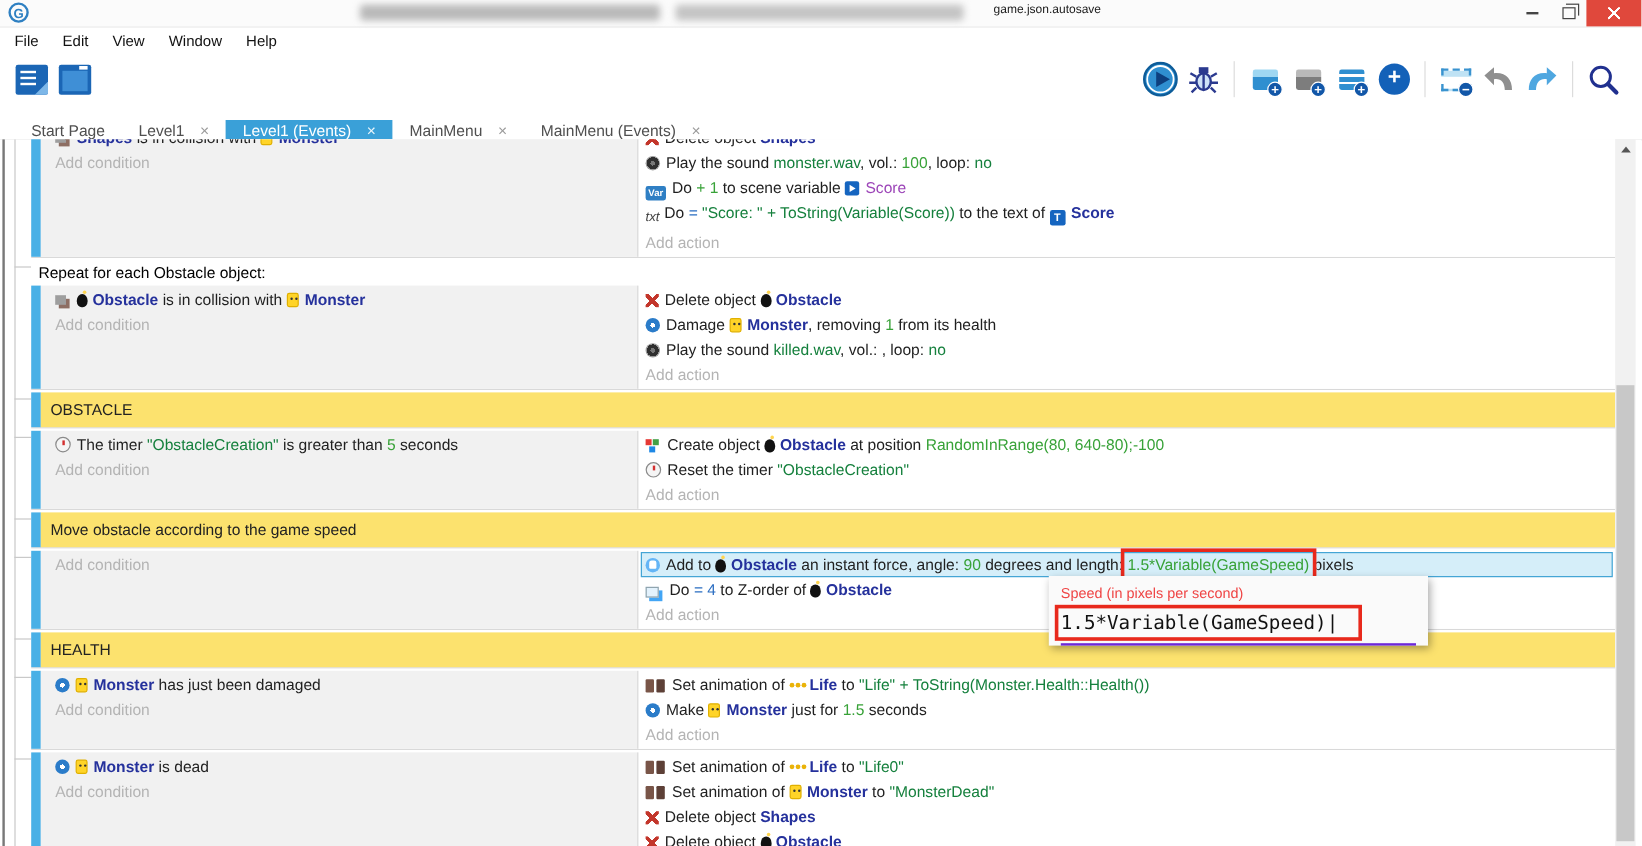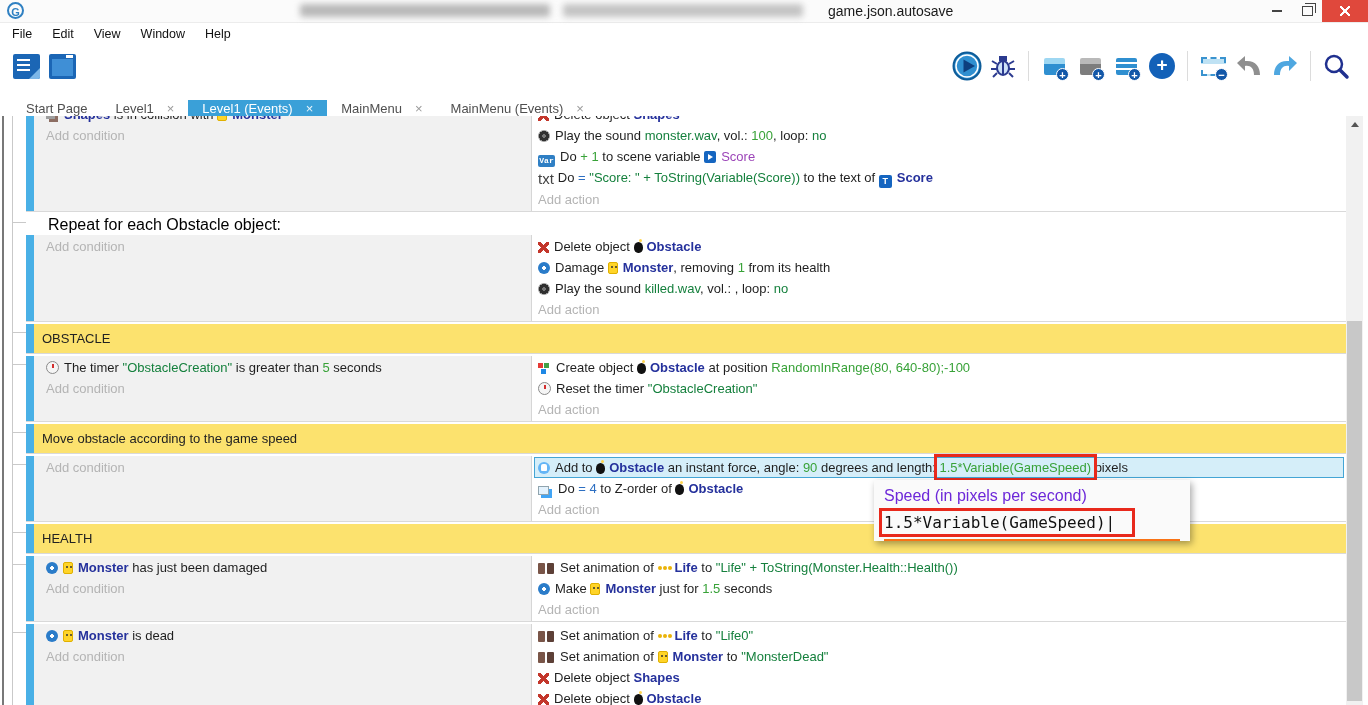--- a/index.html
+++ b/index.html
@@ -8,21 +8,21 @@
 
   
   .titlebar{height:22px;background:#fbfbfb;position:relative;border-bottom:1px solid #ececec;}
   .applogo{position:absolute;left:7px;top:2px;width:17px;height:17px;border:2px solid #2f80c2;
            border-radius:50%;color:#2f80c2;font-weight:bold;font-size:11px;line-height:16px;
            text-align:center;box-sizing:border-box;}
   .applogo::before{content:'G';}
   .blurpatch{position:absolute;top:4px;height:13px;border-radius:3px;filter:blur(3px);}
   .bp1{left:300px;width:250px;background:#b9b9b9;}
   .bp2{left:563px;width:240px;background:#c4c4c4;}
-  .wintitle{position:absolute;left:828px;top:3px;font-size:14px;color:#1a1a1a;}
+  .wintitle{position:absolute;left:828px;top:3px;font-size:10px;color:#1a1a1a;}
   .winbtns{position:absolute;right:0;top:0;height:22px;display:flex;}
   .wb{width:30px;height:22px;display:flex;align-items:center;justify-content:center;}
   .wb-min i{display:block;width:10px;height:2px;background:#444;}
   .wb-max i{display:block;width:9px;height:8px;border:1px solid #444;box-shadow:2px -2px 0 -0px #fbfbfb,3px -3px 0 0 #444;}
   .wb-close{width:46px;background:#e0483c;}
   .wb-close i{display:block;width:10px;height:10px;
     background:linear-gradient(45deg,transparent 43%,#fff 43%,#fff 57%,transparent 57%),
                linear-gradient(135deg,transparent 43%,#fff 43%,#fff 57%,transparent 57%);}
 
   
@@ -67,65 +67,65 @@
   .treeline{position:absolute;left:12px;top:0;width:1px;height:100%;background:#c9c9c9;}
   .tick{position:absolute;left:12px;width:14px;height:1px;background:#c9c9c9;}
   #events-list{position:absolute;left:26px;top:0;width:1320px;}
   .block{position:relative;border-bottom:1px solid #d9d9d9;margin-bottom:2px;background:#fff;}
   .flexrow{display:flex;align-items:stretch;}
   .bluebar{flex:0 0 8px;background:#49b0e6;}
   .cond{flex:0 0 473px;background:#f1f1f1;padding:1px 12px;}
   .act{flex:1;background:#fff;border-left:1px solid #d6d6d6;padding:1px 6px;}
   .line{line-height:21px;font-size:13px;white-space:nowrap;color:#1f1f1f;}
   .placeholder{color:#b4b4b4;}
-  .repeat-head{font-size:16px;line-height:21px;padding:0 6px;background:#fff;margin-left:16px;}
+  .repeat-head{font-size:13px;line-height:21px;padding:0 6px;background:#fff;}
   .comment-block{display:flex;}
   .comment{flex:1;background:#fce26e;font-size:13px;line-height:21px;padding:4px 8px;color:#222;}
   .sel{background:#d5eef9;outline:1px solid #44a5d5;outline-offset:-1px;margin:0 -4px;padding:0 4px;}
   .s-p{color:#1f1f1f;} .s-o{color:#25319c;font-weight:bold;} .s-g{color:#38a238;}
   .s-d{color:#15803d;} .s-b{color:#2d6fc2;} .s-pu{color:#9c45b8;}
   .annot{outline:3px solid #e8291c;outline-offset:3px;position:relative;z-index:6;}
 
   
   .ic{display:inline-block;vertical-align:-2px;margin-right:5px;}
   .collision-icon{width:9px;height:8px;background:#9e9e9e;box-shadow:3px 3px 0 #8d6e63;margin-right:9px;vertical-align:0px;}
   .obstacle-icon{width:9px;height:11px;background:#111;border-radius:50% 50% 45% 45%;position:relative;margin-right:4px;}
   .obstacle-icon::after{content:'';position:absolute;top:-3px;left:5px;width:3px;height:3px;background:#ffd54f;border-radius:50%;}
   .monster-icon{width:10px;height:12px;background:#ffd428;border:1px solid #e0b000;border-radius:2px;position:relative;box-sizing:border-box;}
   .monster-icon::after{content:'';position:absolute;top:3px;left:2px;width:2px;height:2px;background:#333;border-radius:50%;box-shadow:4px 0 0 #333;}
   .delete-icon{width:11px;height:11px;
     background:linear-gradient(45deg,transparent 40%,#c3362b 40%,#c3362b 60%,transparent 60%),
                linear-gradient(135deg,transparent 40%,#c3362b 40%,#c3362b 60%,transparent 60%);}
   .sound-icon{width:12px;height:12px;border-radius:50%;
     background:radial-gradient(circle at 50% 50%,#777 0 2px,#2f2f2f 2px 5px,#9a9a9a 5px);}
   .var-icon{width:17px;height:12px;background:#2f7fc4;color:#fff;font-size:8px;line-height:12px;
-            text-align:center;border-radius:2px;font-weight:bold;font-family:Liberation Mono, monospace;}
+            text-align:center;border-radius:2px;font-weight:bold;}
   .scenevar-icon{width:12px;height:12px;background:#1565c0;border-radius:2px;position:relative;}
   .scenevar-icon::after{content:'';position:absolute;top:3px;left:4px;border-left:5px solid #fff;
             border-top:3px solid transparent;border-bottom:3px solid transparent;}
-  .txt-icon{font-size:15px;color:#444;margin-right:4px;}
+  .txt-icon{font-style:italic;font-size:11px;color:#444;margin-right:4px;}
   .textobj-icon{width:13px;height:13px;background:#1565c0;color:#fff;font-size:9px;font-weight:bold;
             text-align:center;line-height:13px;border-radius:2px;}
   .timer-icon{width:11px;height:11px;border:1.5px solid #8a8a8a;border-radius:50%;position:relative;background:#f5f5f5;box-sizing:content-box;}
   .timer-icon::after{content:'';position:absolute;left:5px;top:2px;width:1.5px;height:4px;background:#d32f2f;}
   .damage-icon{width:12px;height:12px;border-radius:50%;background:radial-gradient(circle,#fff 0 2px,#2b7cc9 2px 6px);}
   .create-icon{width:13px;height:12px;position:relative;}
   .create-icon::after{content:'';position:absolute;left:0;top:1px;width:5px;height:5px;background:#e53935;
             box-shadow:6px 0 0 #43a047,3px 6px 0 #1e88e5;}
   .force-icon{width:12px;height:12px;border-radius:50%;background:#64b5f6;position:relative;}
   .force-icon::after{content:'';position:absolute;left:3px;top:2px;width:6px;height:7px;background:#fff;border-radius:2px 2px 1px 1px;}
   .zorder-icon{width:11px;height:9px;background:#e3f2fd;border:1px solid #90a4ae;box-shadow:3px 3px 0 #42a5f5;margin-right:9px;box-sizing:border-box;}
   .anim-icon{width:7px;height:11px;background:#795548;box-shadow:9px 0 0 #5d4037;margin-right:15px;border-radius:1px;}
   .life-icon{width:4px;height:4px;border-radius:50%;background:#eab308;box-shadow:5px 0 0 #eab308,10px 0 0 #eab308;margin-right:13px;vertical-align:2px;}
 
   
   .popup{position:absolute;left:874px;top:364px;width:316px;box-sizing:border-box;background:#fafafa;
          box-shadow:2px 3px 7px rgba(0,0,0,.35);padding:7px 10px 0;z-index:10;}
-  .popup-label{color:#6d28d9;font-size:16px;margin-bottom:6px;}
-  .popup-inputrow{border-bottom:2px solid #f97316;padding:2px 0 7px;}
+  .popup-label{color:#ef4444;font-size:12px;margin-bottom:6px;}
+  .popup-inputrow{border-bottom:2px solid #6d28d9;padding:2px 0 7px;}
   .redbox2{display:inline-block;width:246px;outline:3px solid #e8291c;outline-offset:2px;}
   .mono{font-family:"DejaVu Sans Mono",monospace;font-size:16px;color:#111;}
 
   
   .scrollbar{position:absolute;left:1346px;top:0;width:17px;height:589px;background:#f1f1f1;}
   .sb-up{height:16px;display:flex;align-items:center;justify-content:center;}
   .sb-up::after{content:'';border-left:4px solid transparent;border-right:4px solid transparent;border-bottom:5px solid #555;}
   .sb-thumb{position:absolute;top:205px;left:1px;width:15px;height:380px;background:#c8c8c8;}
 </style>
 </head>
@@ -277,20 +277,21 @@
           <div class="line"><span class="ic var-icon">Var</span><span class="s-p">Do </span><span class="s-g">+ 1</span><span class="s-p"> to scene variable </span><span class="ic scenevar-icon"></span><span class="s-pu">Score</span></div>
           <div class="line"><span class="ic txt-icon">txt</span><span class="s-p">Do </span><span class="s-b">= </span><span class="s-d">"Score: " + ToString(Variable(Score))</span><span class="s-p"> to the text of </span><span class="ic textobj-icon">T</span><span class="s-o">Score</span></div>
           <div class="line placeholder">Add action</div>
         </div>
       </div>
       <div class="block">
         <div class="repeat-head">Repeat for each Obstacle object:</div>
         <div class="flexrow">
           <div class="bluebar"></div>
           <div class="cond">
+            <div class="line"><span class="ic collision-icon"></span><span class="ic obstacle-icon"></span><span class="s-o">Obstacle</span><span class="s-p"> is in collision with </span><span class="ic monster-icon"></span><span class="s-o">Monster</span></div>
             <div class="line placeholder">Add condition</div>
           </div>
           <div class="act">
             <div class="line"><span class="ic delete-icon"></span><span class="s-p">Delete object </span><span class="ic obstacle-icon"></span><span class="s-o">Obstacle</span></div>
             <div class="line"><span class="ic damage-icon"></span><span class="s-p">Damage </span><span class="ic monster-icon"></span><span class="s-o">Monster</span><span class="s-p">, removing </span><span class="s-g">1</span><span class="s-p"> from its health</span></div>
             <div class="line"><span class="ic sound-icon"></span><span class="s-p">Play the sound </span><span class="s-d">killed.wav</span><span class="s-p">, vol.: , loop: </span><span class="s-d">no</span></div>
             <div class="line placeholder">Add action</div>
           </div>
         </div>
       </div>

